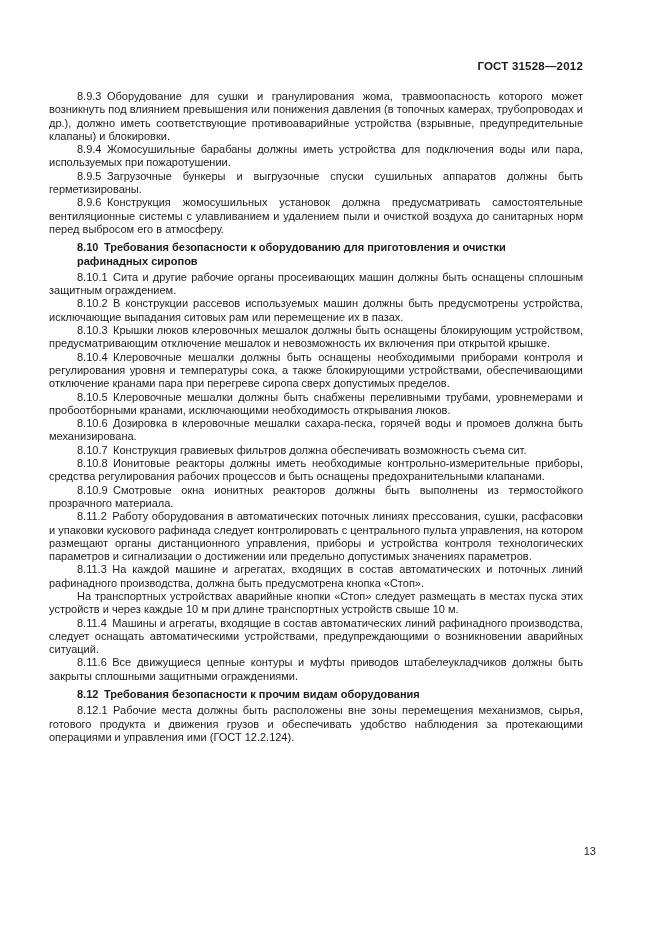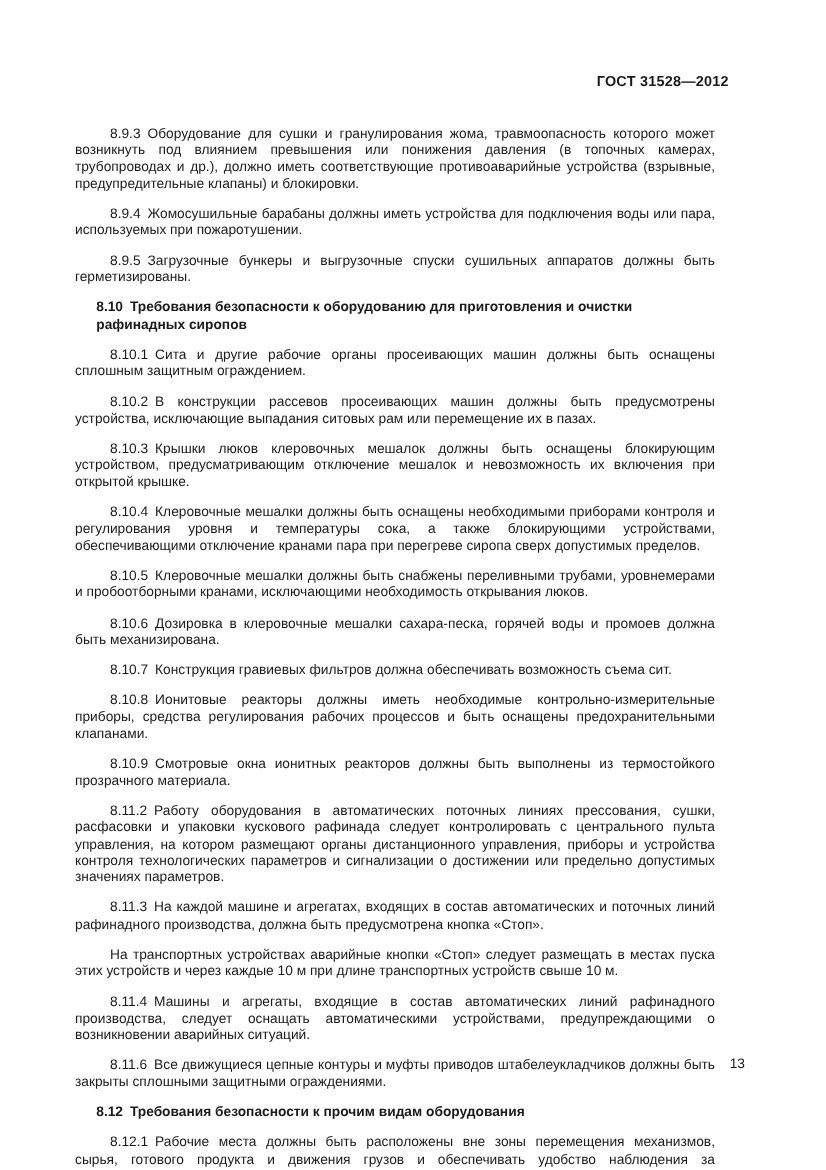--- a/index.html
+++ b/index.html
@@ -24,21 +24,21 @@
     font-size: 11.5px;
     letter-spacing: 0.2px;
   }
   .doc-body {
     position: absolute;
     top: 90px;
     left: 49px;
     width: 534px;
   }
   .para {
-    margin: 11px;
+    margin: 0;
     text-indent: 28px;
     text-align: justify;
   }
   .heading {
     font-weight: bold;
     margin: 5px 4px 3px 28px;
     text-indent: 0;
     text-align: left;
   }
   .page-number {
@@ -53,23 +53,24 @@
 </head>
 <body>
 
 <div class="page">
   <div class="running-header">ГОСТ 31528—2012</div>
 
   <div class="doc-body">
       <p class="para">8.9.3 Оборудование для сушки и гранулирования жома, травмоопасность которого может возникнуть под влиянием превышения или понижения давления (в топочных камерах, трубопроводах и др.), должно иметь соответствующие противоаварийные устройства (взрывные, предупредительные клапаны) и блокировки.</p>
       <p class="para">8.9.4 Жомосушильные барабаны должны иметь устройства для подключения воды или пара, используемых при пожаротушении.</p>
       <p class="para">8.9.5 Загрузочные бункеры и выгрузочные спуски сушильных аппаратов должны быть герметизированы.</p>
+      <p class="para">8.9.6 Конструкция жомосушильных установок должна предусматривать самостоятельные вентиляционные системы с улавливанием и удалением пыли и очисткой воздуха до санитарных норм перед выбросом его в атмосферу.</p>
       <p class="heading">8.10 Требования безопасности к оборудованию для приготовления и очистки рафинадных сиропов</p>
       <p class="para">8.10.1 Сита и другие рабочие органы просеивающих машин должны быть оснащены сплошным защитным ограждением.</p>
-      <p class="para">8.10.2 В конструкции рассевов просеивающих машин должны быть предусмотрены устройства, исключающие выпадания ситовых рам или перемещение их в пазах.</p>
+      <p class="para">8.10.2 В конструкции рассевов используемых машин должны быть предусмотрены устройства, исключающие выпадания ситовых рам или перемещение их в пазах.</p>
       <p class="para">8.10.3 Крышки люков клеровочных мешалок должны быть оснащены блокирующим устройством, предусматривающим отключение мешалок и невозможность их включения при открытой крышке.</p>
       <p class="para">8.10.4 Клеровочные мешалки должны быть оснащены необходимыми приборами контроля и регулирования уровня и температуры сока, а также блокирующими устройствами, обеспечивающими отключение кранами пара при перегреве сиропа сверх допустимых пределов.</p>
       <p class="para">8.10.5 Клеровочные мешалки должны быть снабжены переливными трубами, уровнемерами и пробоотборными кранами, исключающими необходимость открывания люков.</p>
       <p class="para">8.10.6 Дозировка в клеровочные мешалки сахара-песка, горячей воды и промоев должна быть механизирована.</p>
       <p class="para">8.10.7 Конструкция гравиевых фильтров должна обеспечивать возможность съема сит.</p>
       <p class="para">8.10.8 Ионитовые реакторы должны иметь необходимые контрольно-измерительные приборы, средства регулирования рабочих процессов и быть оснащены предохранительными клапанами.</p>
       <p class="para">8.10.9 Смотровые окна ионитных реакторов должны быть выполнены из термостойкого прозрачного материала.</p>
       <p class="para">8.11.2 Работу оборудования в автоматических поточных линиях прессования, сушки, расфасовки и упаковки кускового рафинада следует контролировать с центрального пульта управления, на котором размещают органы дистанционного управления, приборы и устройства контроля технологических параметров и сигнализации о достижении или предельно допустимых значениях параметров.</p>
       <p class="para">8.11.3 На каждой машине и агрегатах, входящих в состав автоматических и поточных линий рафинадного производства, должна быть предусмотрена кнопка «Стоп».</p>
       <p class="para">На транспортных устройствах аварийные кнопки «Стоп» следует размещать в местах пуска этих устройств и через каждые 10 м при длине транспортных устройств свыше 10 м.</p>

